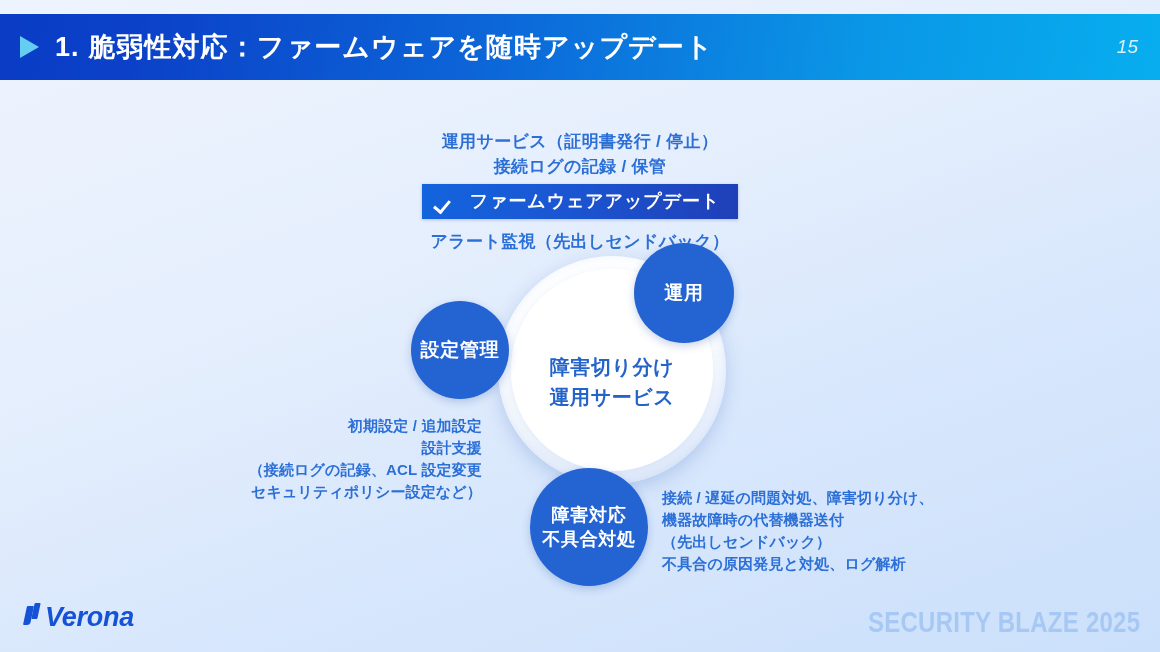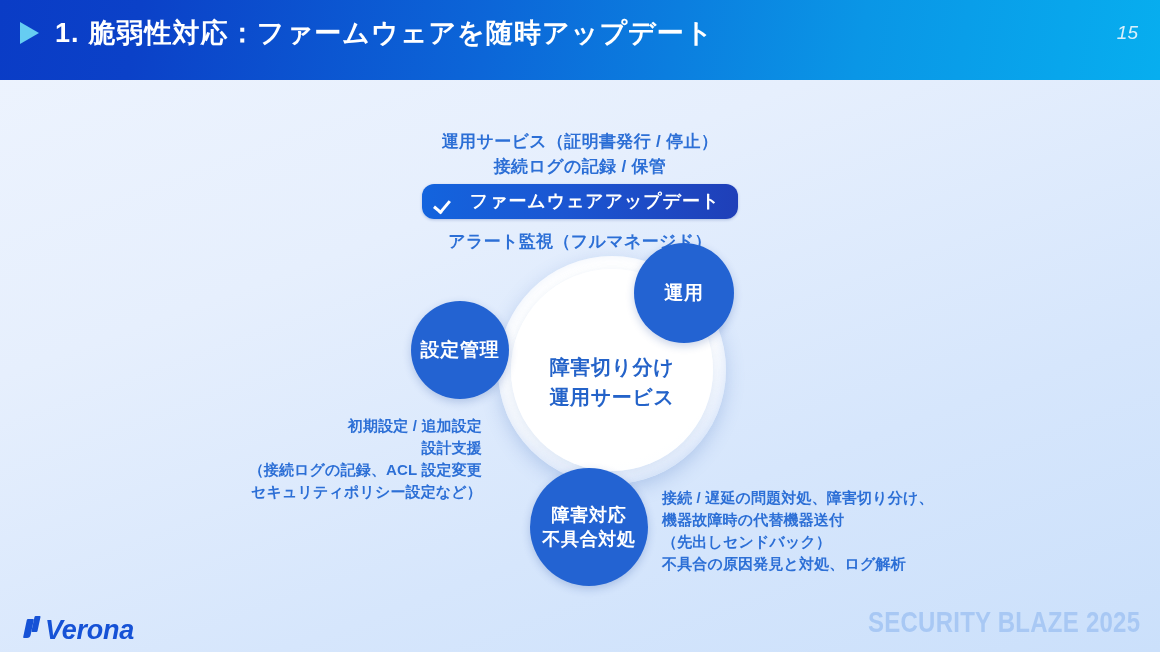--- a/index.html
+++ b/index.html
@@ -17,23 +17,23 @@
     position: relative;
     width: 1160px;
     height: 652px;
     background: linear-gradient(160deg, #eef4fe 0%, #e6effd 35%, #d6e6fc 70%, #cbe0fb 100%);
     overflow: hidden;
   }
 
   
   #header {
     position: absolute;
-    left: 0; top: 0;
-    width: 1160px;
-    height: 80px;
+    left: 0; top: 14px;
+    width: 1160px;
+    height: 66px;
     background: linear-gradient(100deg, #0a3cc6 0%, #0b41c8 12%, #0c66d8 42%, #0a96e6 74%, #07aeef 100%);
   }
   #header-play {
     position: absolute;
     left: 20px;
     top: 22px;
     width: 0; height: 0;
     border-left: 19px solid #66cdf2;
     border-top: 11px solid transparent;
     border-bottom: 11px solid transparent;
@@ -73,21 +73,21 @@
     color: #2c6fd6;
     line-height: 25px;
     letter-spacing: 0.02em;
     white-space: nowrap;
   }
   #highlight-row {
     display: inline-block;
     margin: 5px 0 6px 0;
     padding: 6px 18px 7px 14px;
     background: linear-gradient(95deg, #1364de 0%, #1b56d2 45%, #1f3fb8 100%);
-    border-radius: 12px;
+    border-radius: 0;
     box-shadow: 0 1px 3px rgba(20,50,140,0.25);
   }
   #highlight-row .check {
     display: inline-block;
     vertical-align: middle;
     margin-right: 12px;
     position: relative;
     width: 22px;
     height: 20px;
   }
@@ -209,21 +209,21 @@
     color: #2c6fd6;
     line-height: 22px;
     letter-spacing: 0.01em;
     white-space: nowrap;
   }
 
   
   #logo {
     position: absolute;
     left: 24px;
-    bottom: 7px;
+    bottom: 20px;
     height: 30px;
     display: flex;
     align-items: center;
   }
   #logo-mark {
     width: 20px;
     height: 26px;
     margin-right: 1px;
     position: relative;
   }
@@ -277,21 +277,21 @@
     <div id="header-title">1. 脆弱性対応：ファームウェアを随時アップデート</div>
     <div id="page-number">15</div>
   </div>
 
   <div id="top-list">
     <div class="top-line">運用サービス（証明書発行 / 停止）</div>
     <div class="top-line">接続ログの記録 / 保管</div>
     <div id="highlight-row">
       <span class="check"></span><span id="highlight-label">ファームウェアアップデート</span>
     </div>
-    <div class="top-line" id="alert-line">アラート監視（フルマネージド）</div>
+    <div class="top-line" id="alert-line">アラート監視（先出しセンドバック）</div>
   </div>
 
   <div id="diagram">
     <div class="halo"></div>
     <div class="core"></div>
     <div id="core-label">
       <div>障害切り分け</div>
       <div>運用サービス</div>
     </div>
 

